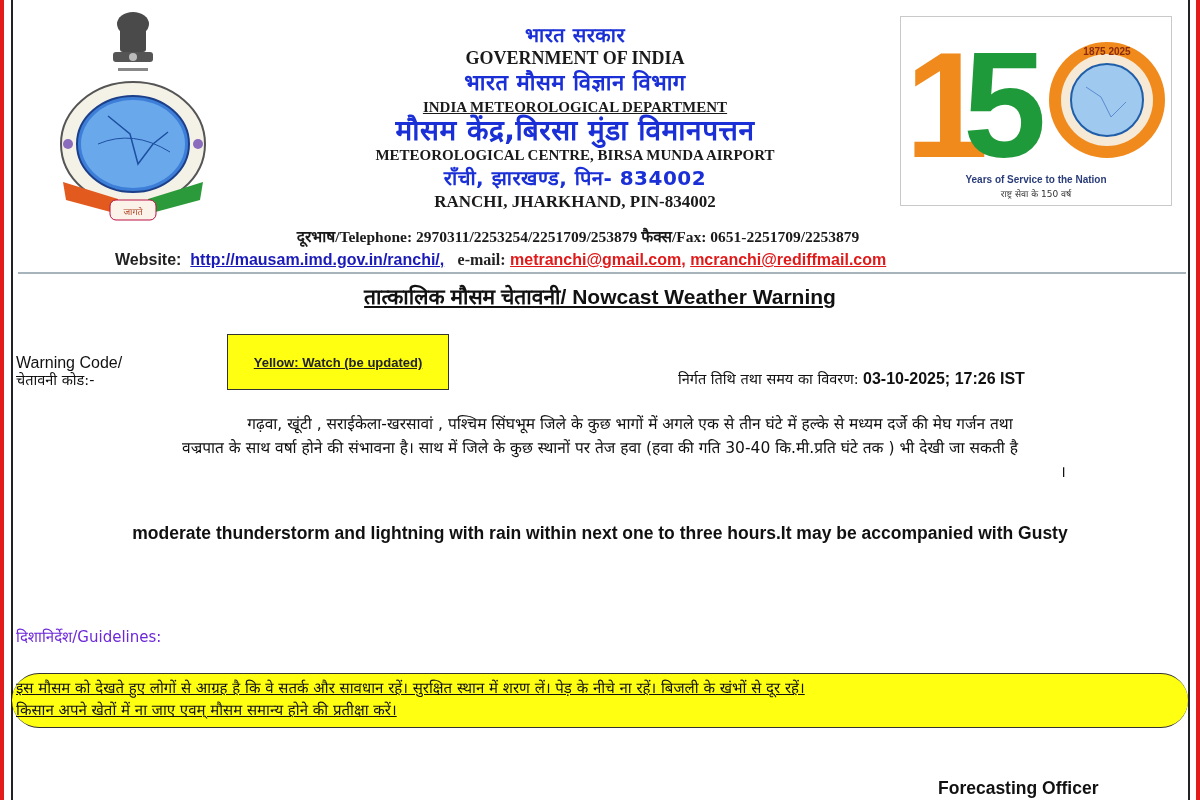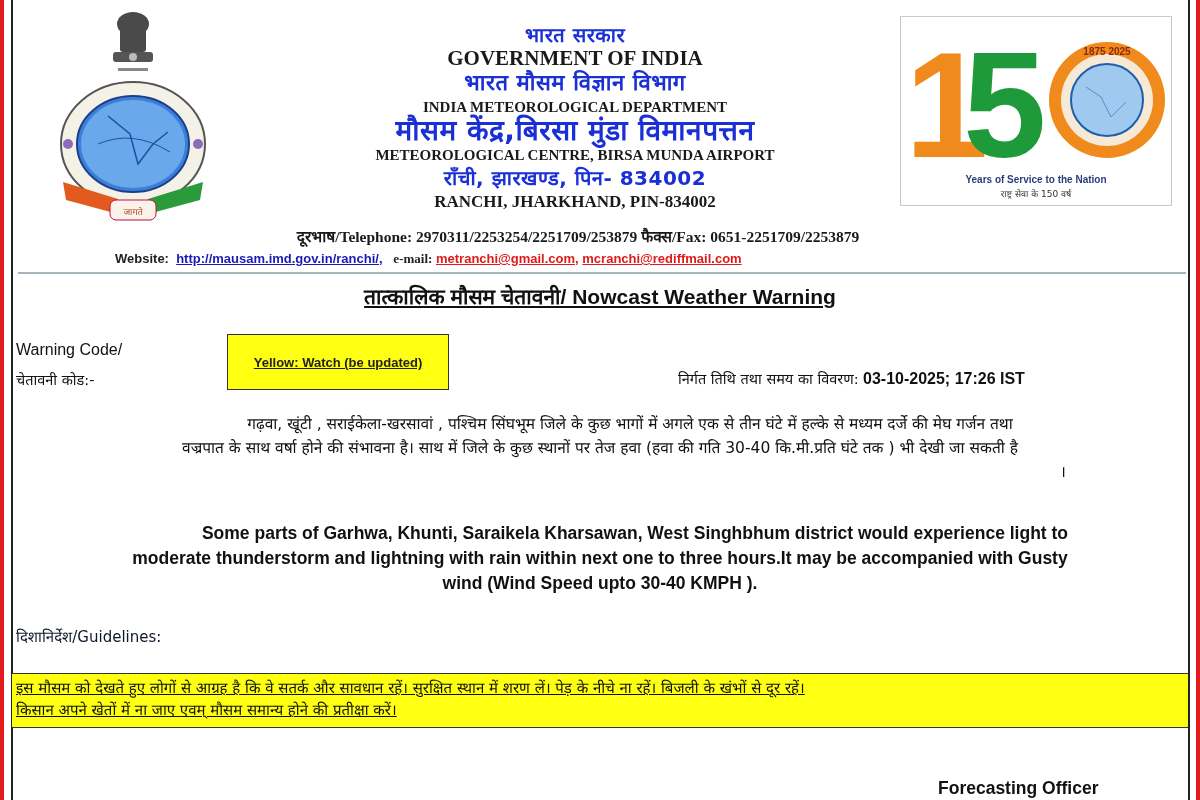--- a/index.html
+++ b/index.html
@@ -9,32 +9,32 @@
   .red-frame-r { position:absolute; right:0; top:0; width:4px; height:800px; background:#e21b1b; }
   .inner-l { position:absolute; left:11px; top:0; width:1.5px; height:800px; background:#222; }
   .inner-r { position:absolute; left:1188px; top:0; width:1.5px; height:800px; background:#222; }
 
   
   .emblem { position:absolute; left:58px; top:4px; width:150px; height:220px; }
   .head-center { position:absolute; left:300px; top:22px; width:550px; text-align:center; }
   .hin { color:#1a2fd6; font-family:"DejaVu Sans", sans-serif; font-weight:bold; letter-spacing:0.5px; }
   .eng { color:#1a1a1a; font-family:"Liberation Serif", serif; font-weight:bold; }
   .l1 { font-size:20px; line-height:26px; height:26px; }
-  .l2 { font-size:21px; line-height:20px; height:20px; }
+  .l2 { font-size:18px; line-height:20px; height:20px; }
   .l3 { font-size:22px; line-height:29px; height:29px; }
-  .l4 { font-size:15px; line-height:20px; height:20px; }
+  .l4 { font-size:15px; line-height:20px; height:20px;text-decoration:underline; }
   .l5 { font-size:28px; line-height:28px; height:28px; }
   .l6 { font-size:15px; line-height:20px; height:20px; }
   .l7 { font-size:20px; line-height:26px; height:26px; }
   .l8 { font-size:17px; line-height:22px; height:22px; }
 
   .contact { position:absolute; left:178px; top:225px; width:800px; text-align:center;
              font-family:"Liberation Serif", serif; font-weight:bold; font-size:15.5px; color:#1a1a1a; }
   .web-line { position:absolute; left:115px; top:251px; width:900px; white-space:nowrap;
-              font-family:"Liberation Sans", sans-serif; font-weight:bold; font-size:13px; color:#222; }
+              font-family:"Liberation Sans", sans-serif; font-weight:bold; font-size:16px; color:#222; }
   .web-line a { text-decoration:underline; }
   .link-blue { color:#1a1ab8; }
   .link-red { color:#e01a1a; }
   .divider { position:absolute; left:18px; top:272px; width:1168px; height:2px; background:#a8b4bc; }
 
   
   .logo150 { position:absolute; left:900px; top:16px; width:270px; height:188px; border:1.5px solid #c9c9c9; background:#fff; }
 
   .title { position:absolute; left:0; width:1200px; top:282px; text-align:center;
            font-family:"Liberation Sans", sans-serif; font-weight:bold; font-size:21px; color:#111; }
@@ -45,24 +45,24 @@
                 border:1.5px solid #333; box-sizing:border-box; display:flex; align-items:center; justify-content:center;
                 font-family:"Liberation Sans", sans-serif; font-weight:bold; font-size:13px; color:#222; }
   .warn-badge span { text-decoration:underline; }
   .issued { position:absolute; left:678px; top:368px; font-family:"Liberation Sans", sans-serif; font-size:16px; color:#111; white-space:nowrap; }
   .issued b { font-weight:bold; }
 
   .hindi-para { position:absolute; left:20px; top:412px; width:1160px; text-align:center;
                 font-family:"DejaVu Sans", sans-serif; font-size:15.5px; line-height:24px; color:#111; }
   .eng-para { position:absolute; left:20px; top:521px; width:1160px; text-align:center;
               font-family:"Liberation Sans", sans-serif; font-weight:bold; font-size:17.5px; line-height:25px; color:#111; }
-  .guide-head { position:absolute; left:16px; top:626px; font-family:"Liberation Sans", sans-serif; font-size:16.5px; color:#0f172a; }
+  .guide-head { position:absolute; left:16px; top:626px; font-family:"Liberation Sans", sans-serif; font-size:16.5px; color:#6d28d9; }
   .guide-box { position:absolute; left:12px; top:673px; width:1176px; height:55px; background:#ffff12;
                border-top:1.5px solid #333; border-bottom:1.5px solid #333; box-sizing:border-box;
-               font-family:"DejaVu Sans", sans-serif; font-size:15px; line-height:22px; color:#111; padding:3px 0 16px 4px; }
+               font-family:"DejaVu Sans", sans-serif; font-size:15px; line-height:22px; color:#111; padding:3px 0 16px 4px;border-radius:27px; }
   .guide-box span { text-decoration:underline; text-decoration-thickness:1px; }
   .officer { position:absolute; left:938px; top:778px; font-family:"Liberation Sans", sans-serif; font-weight:bold; font-size:17.5px; color:#111; }
 </style>
 </head>
 <body>
 
 <div class="red-frame-l"></div>
 <div class="red-frame-r"></div>
 <div class="inner-l"></div>
 <div class="inner-r"></div>
@@ -124,40 +124,38 @@
     <circle cx="206" cy="83" r="36" fill="none" stroke="#1f5ea8" stroke-width="2"></circle>
     <path d="M185 70 L200 80 L210 100 L225 85" fill="none" stroke="#5a8ad0" stroke-width="1"></path>
     <text x="206" y="38" text-anchor="middle" font-family="Liberation Sans, sans-serif" font-size="10" font-weight="bold" fill="#8a2b10">1875   2025</text>
     <text x="135" y="166" text-anchor="middle" font-family="Liberation Sans, sans-serif" font-size="10" font-weight="bold" fill="#2a3d7a">Years of Service to the Nation</text>
     <text x="135" y="180" text-anchor="middle" font-family="DejaVu Sans, sans-serif" font-size="9" fill="#333">राष्ट्र सेवा के 150 वर्ष</text>
   </svg>
 </div>
 
 <div class="title"><span>तात्कालिक मौसम चेतावनी/ Nowcast Weather Warning</span></div>
 
-<div class="warn-label" style="top:341px;">Warning Code/</div>
+<div class="warn-label" style="top:354px;">Warning Code/</div>
 <div class="warn-label" style="top:369px; font-family:'DejaVu Sans',sans-serif; font-size:14.5px;">चेतावनी कोड:-</div>
 <div class="warn-badge">
     <span>Yellow: Watch (be updated)</span>
   </div>
 <div class="issued">
   <span style="font-family:'DejaVu Sans',sans-serif; font-size:14.5px;">निर्गत तिथि तथा समय का विवरण:</span>
   <b>03-10-2025; 17:26 IST</b>
 </div>
 
 <div class="hindi-para">
   <div style="padding-left:60px;">गढ़वा, खूंटी , सराईकेला-खरसावां , पश्चिम सिंघभूम जिले के  कुछ भागों में अगले एक से तीन घंटे में हल्के से मध्यम दर्जे की मेघ गर्जन तथा</div>
   <div>वज्रपात के साथ वर्षा  होने की संभावना है। साथ में जिले के कुछ स्थानों पर तेज हवा (हवा की गति 30-40 कि.मी.प्रति घंटे तक ) भी देखी जा सकती है</div>
   <div style="text-align:center; padding-left:1040px; text-align:left;">।</div>
 </div>
 
 <div class="eng-para">
-  <div style="padding-left:70px;">Some parts of Garhwa, Khunti, Saraikela Kharsawan, West Singhbhum district would experience light to</div>
   <div>moderate thunderstorm and lightning with rain  within next one to three hours.It may be accompanied with Gusty</div>
-  <div>wind (Wind Speed  upto 30-40 KMPH ).</div>
 </div>
 
 <div class="guide-head">
   <span style="font-family:'DejaVu Sans',sans-serif; font-size:15px;">दिशानिर्देश/Guidelines:</span>
 </div>
 <div class="guide-box">
   <div><span>इस मौसम को देखते हुए लोगों से आग्रह है कि वे सतर्क और सावधान रहें। सुरक्षित स्थान में शरण लें। पेड़ के नीचे ना रहें। बिजली के खंभों से दूर रहें।</span></div>
   <div><span>किसान अपने खेतों में ना जाए एवम् मौसम समान्य होने की प्रतीक्षा करें।</span></div>
 </div>
 

